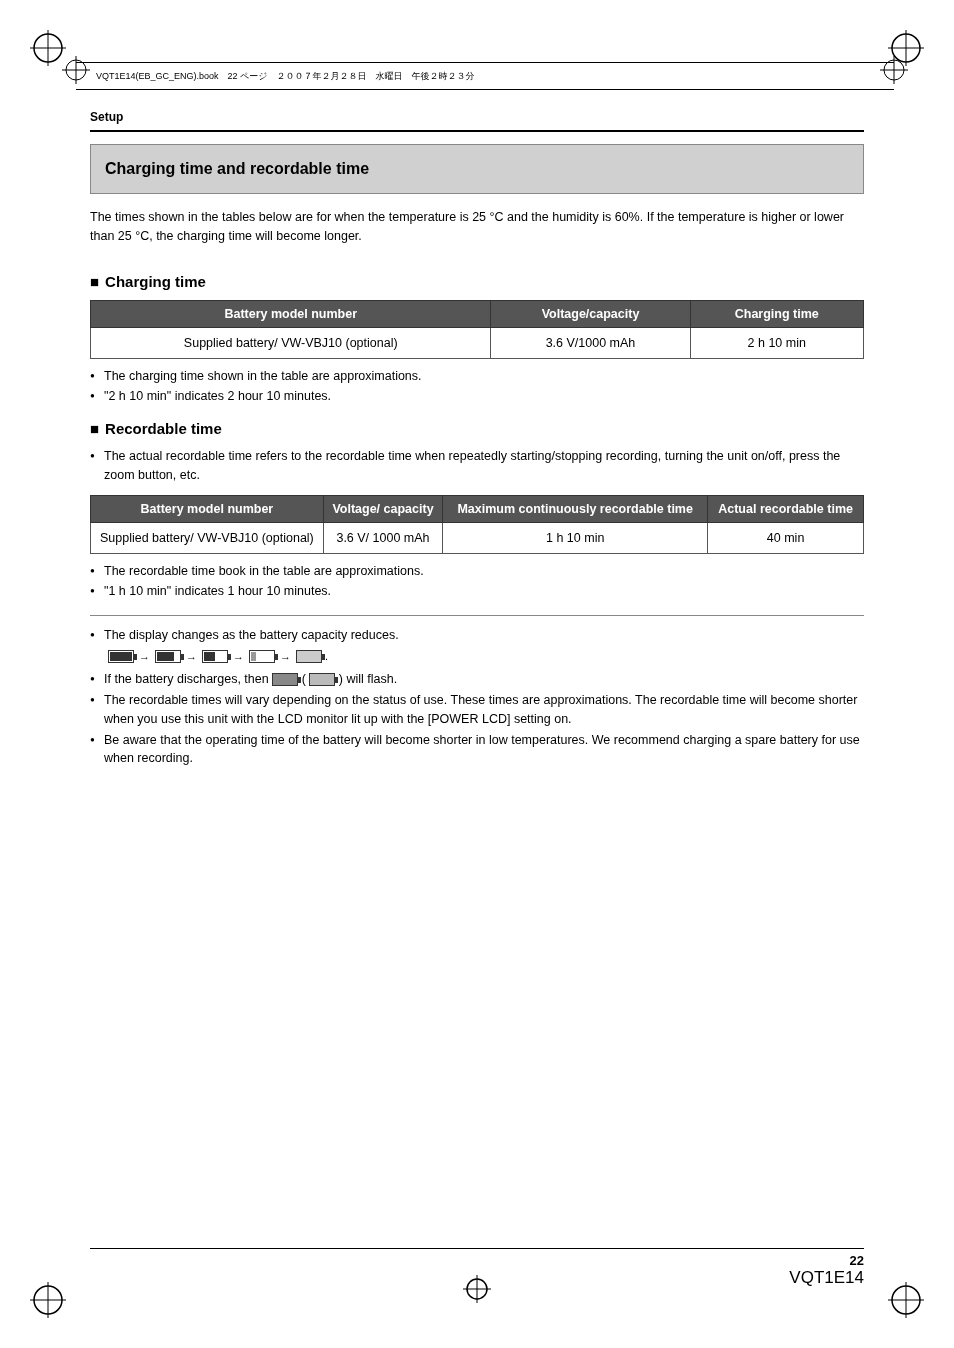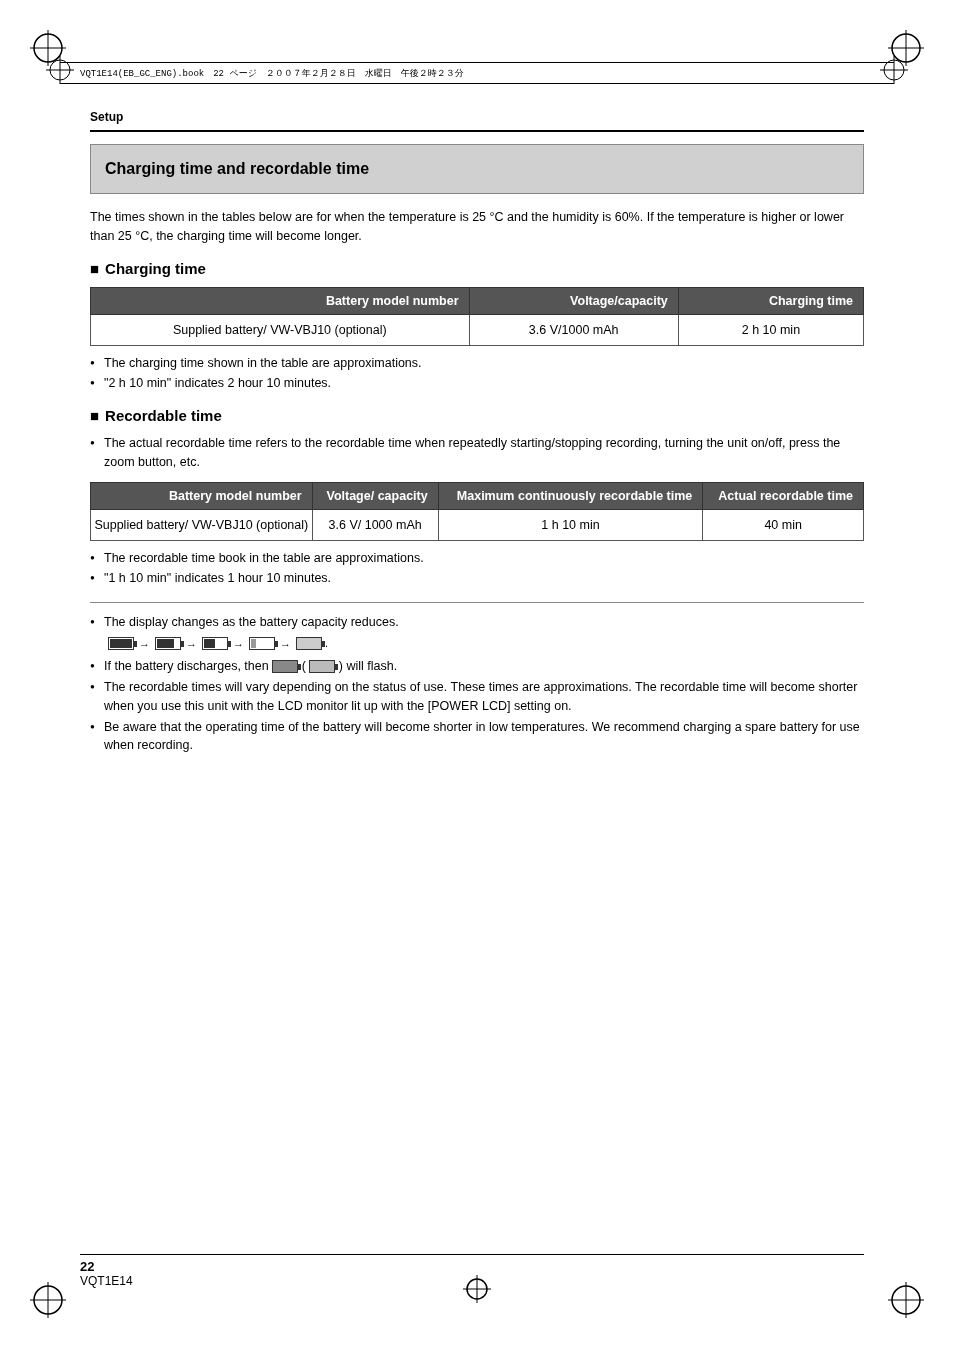--- a/index.html
+++ b/index.html
@@ -32,28 +32,27 @@
     }
     .corner-tl { top: 30px; left: 30px; }
     .corner-tr { top: 30px; right: 30px; }
     .corner-bl { bottom: 30px; left: 30px; }
     .corner-br { bottom: 30px; right: 30px; }
 
     
     .header-bar {
       position: absolute;
       top: 62px;
-      left: 60px;
+      left: 76px;
       right: 60px;
-      height: 22px;
+      height: 28px;
       display: flex;
       align-items: center;
       border-top: 1px solid #000;
       border-bottom: 1px solid #000;
-      font-family: Liberation Mono, monospace;
     }
 
     .header-text {
       font-size: 9px;
       padding-left: 20px;
       white-space: nowrap;
       color: #000;
     }
 
     
@@ -78,21 +77,21 @@
       margin-bottom: 14px;
     }
     .section-title-box h2 {
       font-size: 16px;
       font-weight: bold;
     }
 
     .intro-text {
       font-size: 12.5px;
       line-height: 1.5;
-      margin-bottom: 14px;
+      margin-bottom: 27px;
     }
 
     .subsection-heading {
       display: flex;
       align-items: center;
       font-size: 15px;
       font-weight: bold;
       margin-bottom: 10px;
     }
     .subsection-heading::before {
@@ -105,22 +104,22 @@
     table.data-table {
       width: 100%;
       border-collapse: collapse;
       margin-bottom: 8px;
       font-size: 12.5px;
     }
     table.data-table th {
       background: #555;
       color: #fff;
       border: 1px solid #333;
-      padding: 6px 10px;
-      text-align: right;
+      padding: 6px 4px;
+      text-align: center;
       font-weight: bold;
     }
     table.data-table td {
       border: 1px solid #555;
       padding: 8px 0;
       text-align: center;
     }
 
     .bullet-list {
       list-style: none;
@@ -146,31 +145,32 @@
       border-top: 1px solid #888;
       margin: 10px 0;
     }
 
     .arrow-sym { font-size: 11px; margin: 0 2px; }
 
     
     .page-footer {
       position: absolute;
       bottom: 60px;
-      left: 80px;
+      left: 90px;
       right: 90px;
       border-top: 1px solid #000;
       padding-top: 4px;
+      text-align: right;
     }
     .page-number {
       font-size: 13px;
       font-weight: bold;
     }
     .page-code {
-      font-size: 12px;
+      font-size: 17px;
     }
 
     
     .crosshair-svg {
       width: 28px;
       height: 28px;
     }
 
     .bat-box {
       display: inline-block;

